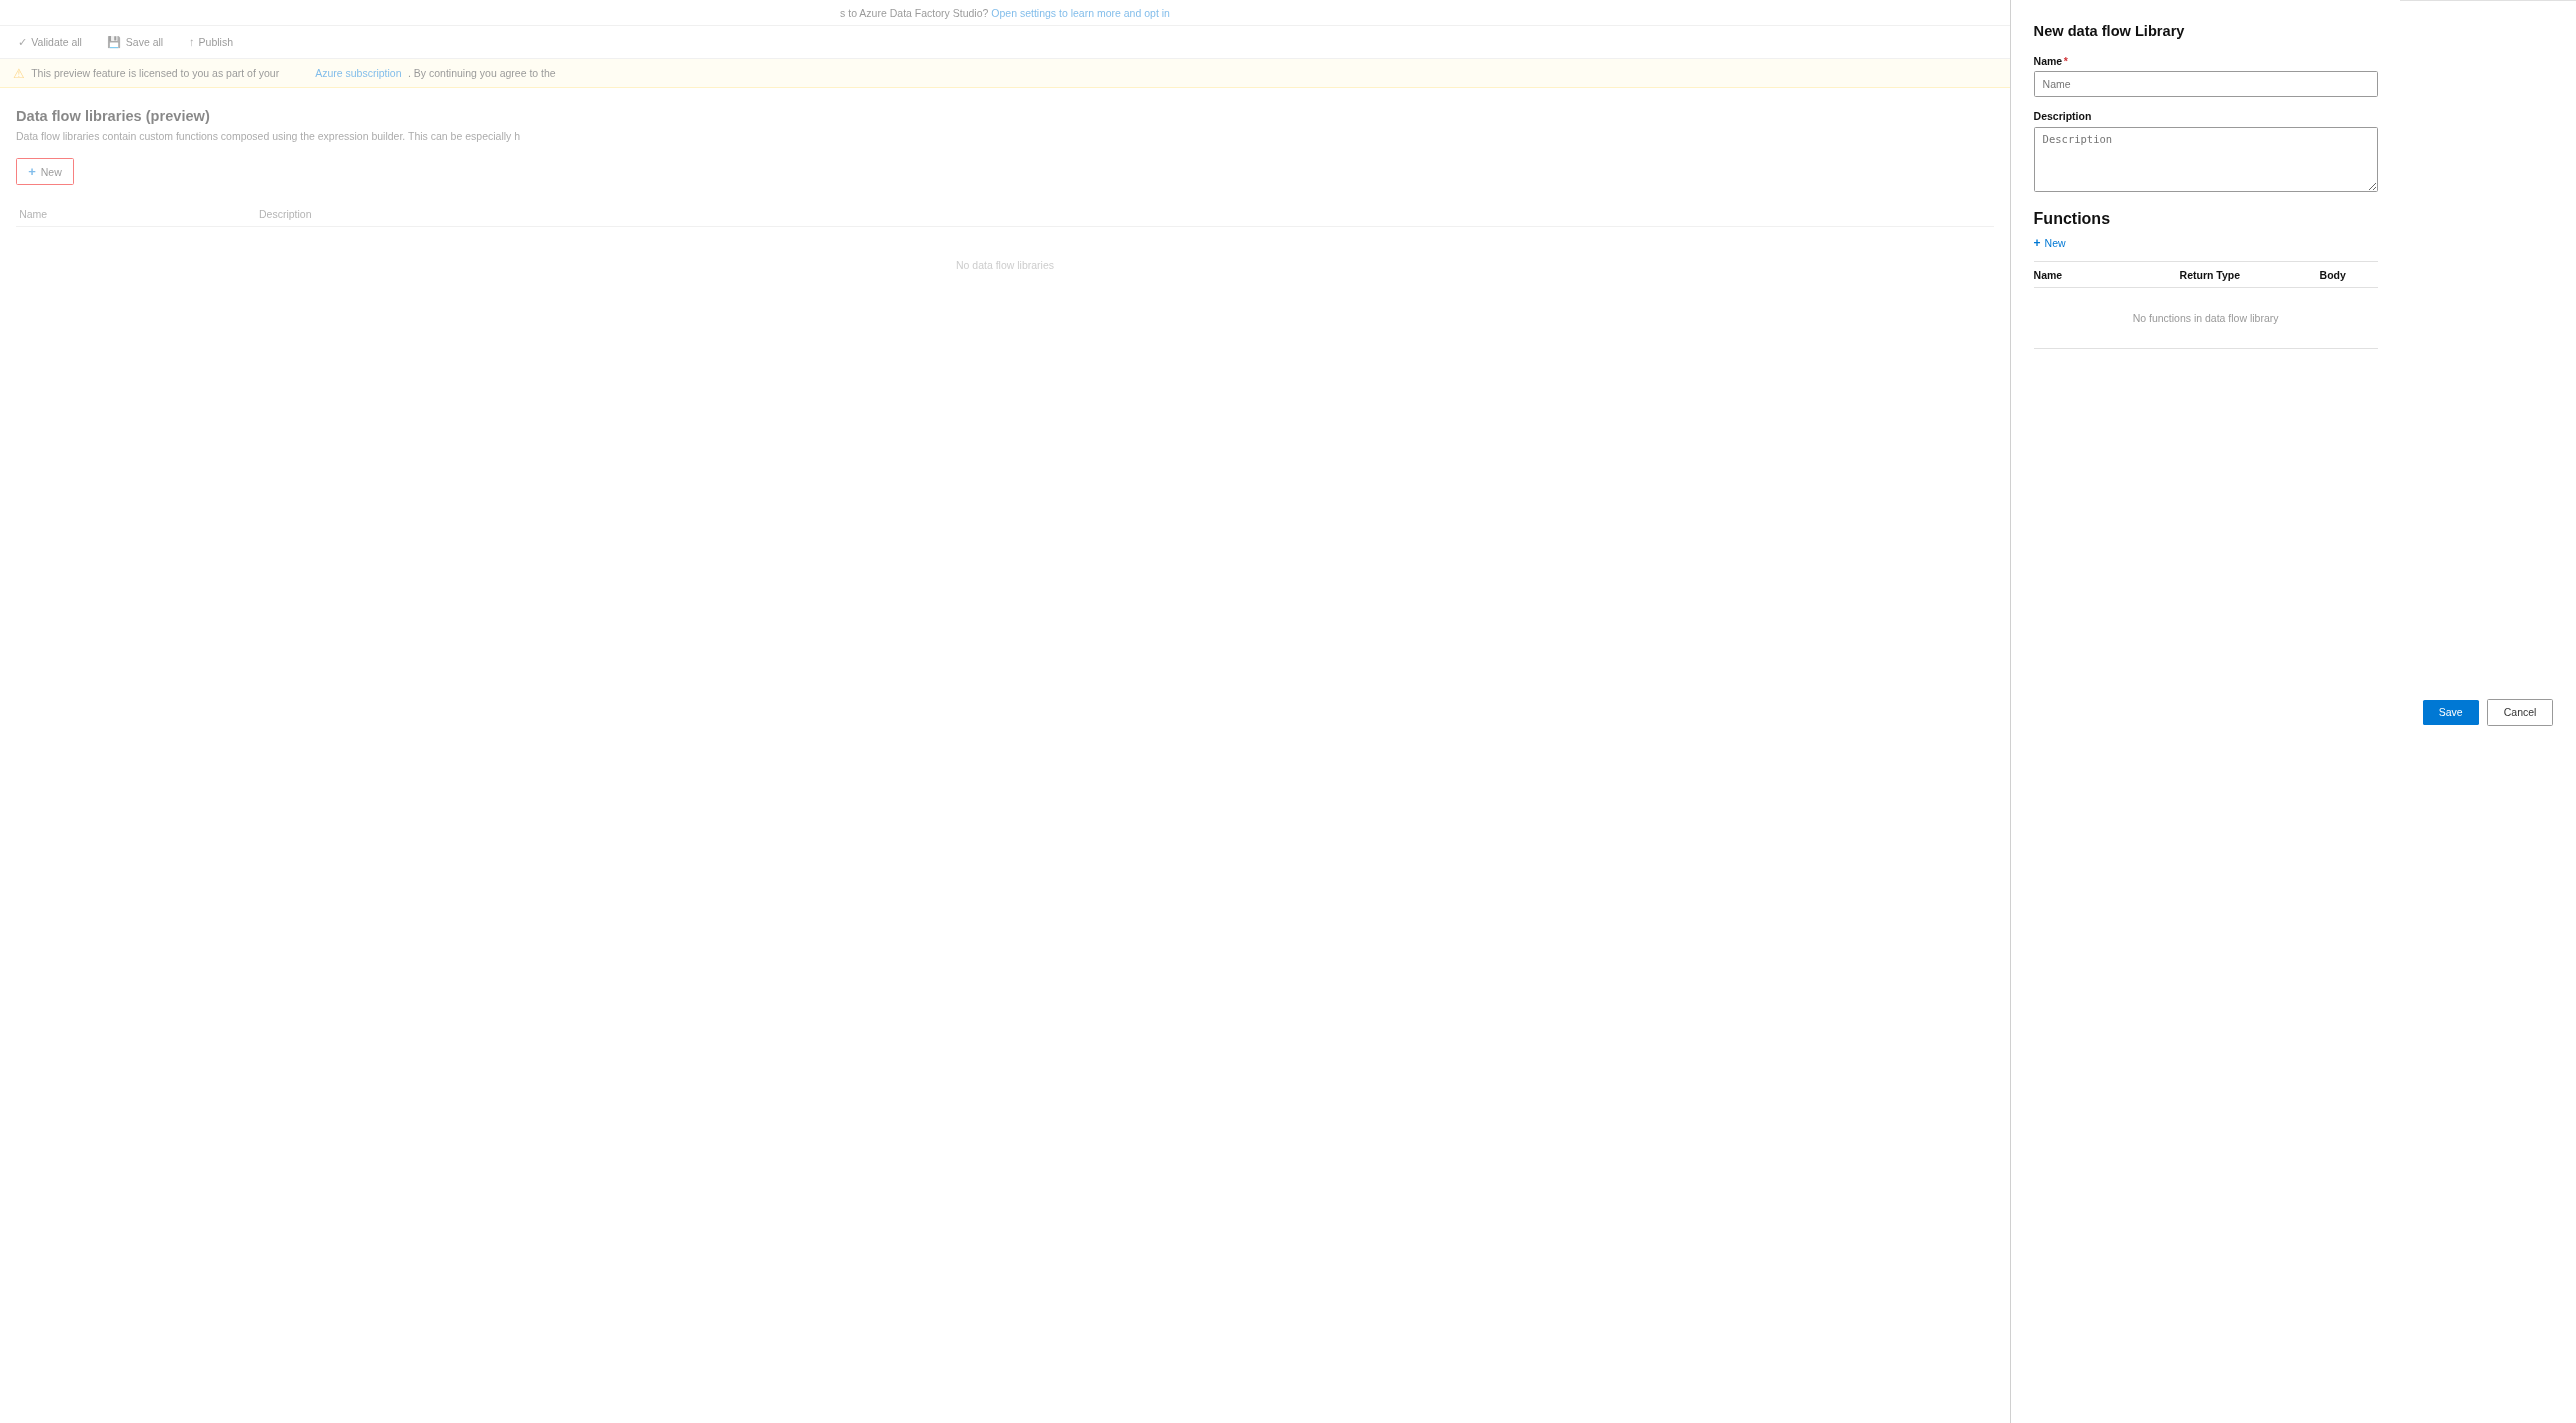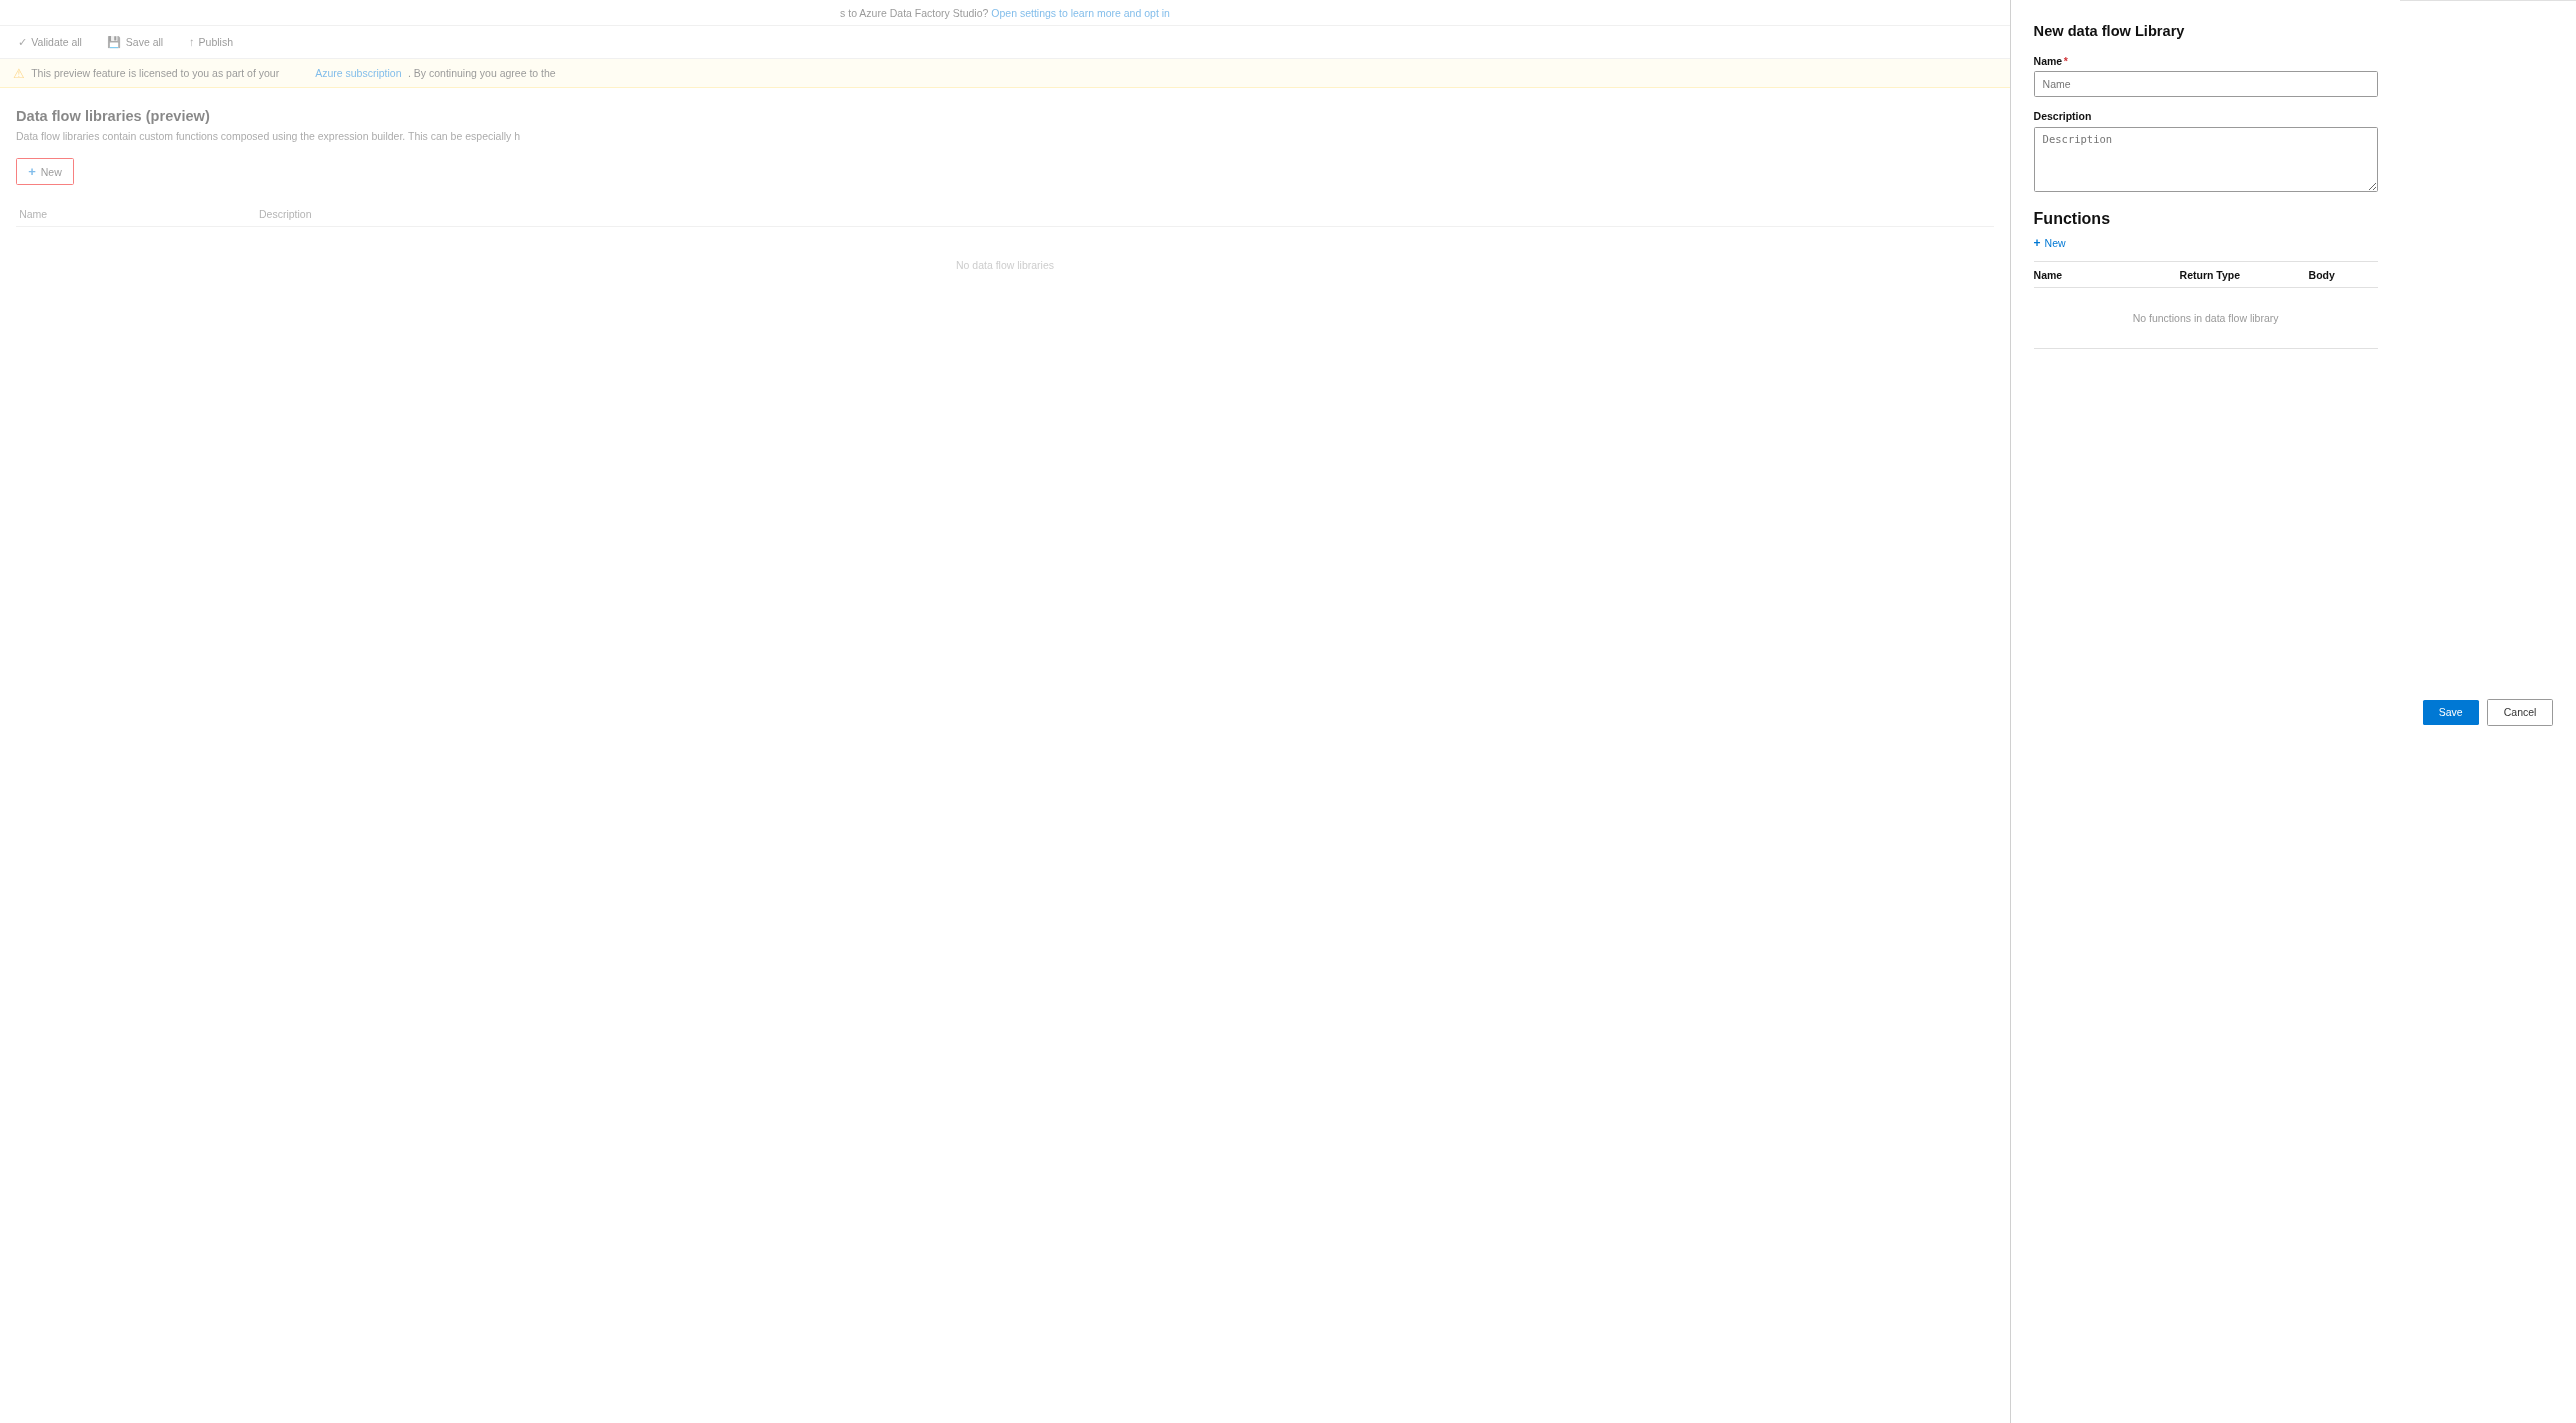--- a/index.html
+++ b/index.html
@@ -203,21 +203,21 @@
     .functions-table-header {
       display: flex;
       padding: 6.5px 0;
       border-top: 0.8px solid #e0e0e0;
       border-bottom: 0.8px solid #e0e0e0;
       font-size: 10.5px;
       font-weight: 600;
       color: #111;
     }
     .fn-col-name { width: 146px; }
-    .fn-col-return { width: 129px; }
+    .fn-col-return { width: 140px; }
     .fn-col-body { flex: 1; }
 
     .functions-empty {
       text-align: center;
       color: #999;
       font-size: 10.5px;
       padding: 24px 0;
       border-bottom: 0.8px solid #e0e0e0;
     }
 

